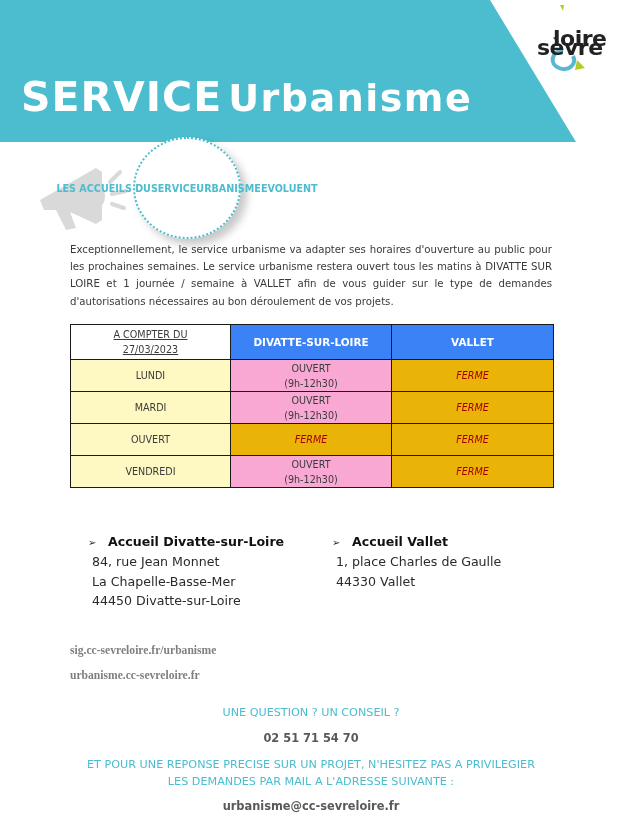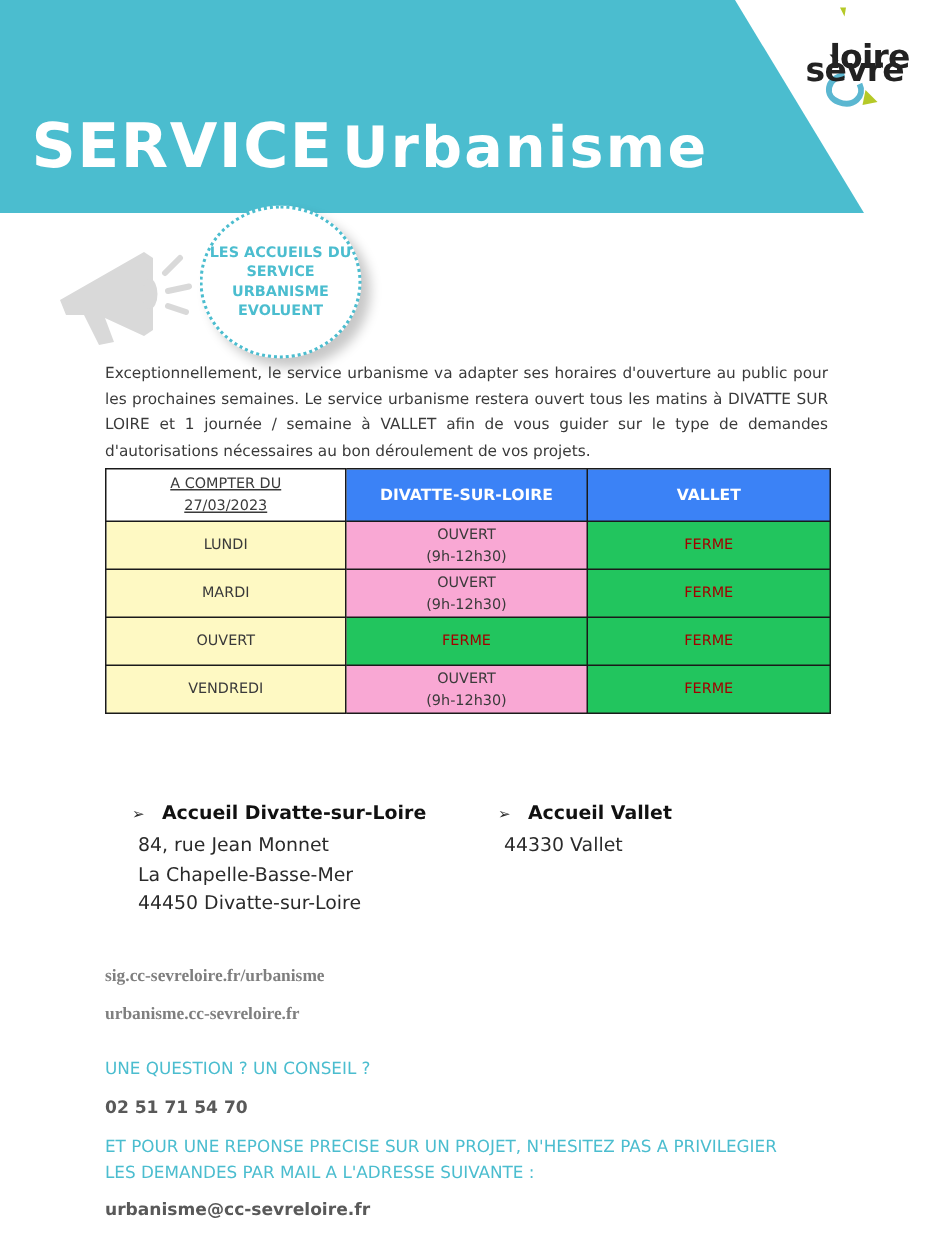--- a/index.html
+++ b/index.html
@@ -10,47 +10,47 @@
   .header-title .t1 { font-size: 41px; font-weight: 700; letter-spacing: 1px; }
   .header-title .t2 { font-size: 38px; font-weight: 900; margin-left: 6px; letter-spacing: 1.5px; }
 
   .logo { position: absolute; left: 533px; top: 4px; width: 80px; height: 70px; }
   .logo-l1, .logo-l2 { position: absolute; font-family: "DejaVu Sans", sans-serif; font-weight: 700; color: #222; line-height: 1; }
   .logo-l1 { left: 4px; top: 6px; font-size: 22px; letter-spacing: -0.5px; margin-top: 27px; }
   .logo-l2 { left: 20px; top: 24px; font-size: 22px; letter-spacing: -0.5px; }
 
   .megaphone { position: absolute; left: 36px; top: 162px; width: 96px; height: 70px; }
 
-  .badge { position: absolute; left: 133px; top: 137px; width: 104px; height: 98px; border-radius: 50%; background: #fff; border: 2px dotted #4bbdcf; box-shadow: 6px 6px 8px rgba(0,0,0,0.22); display: flex; flex-direction: column; align-items: center; justify-content: center; }
+  .badge { position: absolute; left: 133px; top: 137px; width: 104px; height: 98px; border-radius: 50%; background: #fff; border: 2px dotted #4bbdcf; box-shadow: 6px 6px 8px rgba(0,0,0,0.22); display: flex; flex-direction: row; align-items: center; justify-content: center; }
   .badge span { display: block; color: #4bbdcf; font-weight: 700; font-size: 9.6px; line-height: 13px; text-align: center; white-space: nowrap; }
 
   .intro { position: absolute; left: 70px; top: 241px; width: 482px; font-size: 10.2px; line-height: 17.2px; text-align: justify; color: #3a3a3a; }
 
-  table.sched { position: absolute; left: 70px; top: 312px; width: 483px; border-collapse: collapse; table-layout: fixed; font-size: 9.6px; }
+  table.sched { position: absolute; left: 70px; top: 324px; width: 483px; border-collapse: collapse; table-layout: fixed; font-size: 9.6px; }
   table.sched td, table.sched th { border: 1.5px solid #1a1a1a; text-align: center; vertical-align: middle; padding: 0; line-height: 15px; color: #3a3a3a; font-weight: 400; }
   table.sched th { height: 34px; }
   table.sched th.corner { background: #fff; text-decoration: underline; font-weight: 400; }
   table.sched th.loc { background: #3b82f6; color: #fff; font-weight: 700; font-size: 10.4px; }
   table.sched tr.row td { height: 31px; }
   td.open { background: #f9a8d4; }
-  td.closed { background: #22c55e; color: #a30000 !important; }
+  td.closed { background: #eab308; color: #a30000 !important; font-style: italic; }
   td.day { background: #fef9c3; }
 
   .addr { position: absolute; font-size: 12.6px; line-height: 19.3px; color: #2a2a2a; }
   .addr .title { font-weight: 700; color: #111; }
   .addr .arrow { display: inline-block; width: 20px; font-size: 10px; }
   .addr .line { padding-left: 4px; }
   .addr-1 { left: 88px; top: 532px; }
   .addr-2 { left: 332px; top: 532px; }
 
   .link { position: absolute; left: 70px; font-size: 11.6px; font-weight: 700; color: #7f7f7f; font-family: Liberation Serif, serif; }
   .link-1 { top: 644px; }
   .link-2 { top: 669px; }
 
-  .center { position: absolute; left: 70px; width: 482px; }
+  .center { position: absolute; left: 70px; width: 482px; text-align: center; }
   .q { top: 706px; color: #4bbdcf; font-size: 11.2px; }
   .phone { top: 731px; color: #595959; font-weight: 700; font-size: 11.4px; }
   .cta { top: 756px; color: #4bbdcf; font-size: 11.2px; line-height: 17px; }
   .mail { top: 799px; color: #595959; font-weight: 700; font-size: 11.4px; }
 </style>
 </head>
 <body>
 
 <svg class="header-band" viewBox="0 0 628 142" width="628" height="142">
   <polygon points="0,0 490,0 576,142 0,142" fill="#4bbdcf"></polygon>
@@ -127,20 +127,21 @@
 </table>
 
 <div class="addr addr-1">
   <div><span class="arrow">➢</span><span class="title">Accueil Divatte-sur-Loire</span></div>
   <div class="line">84, rue Jean Monnet</div>
   <div class="line">La Chapelle-Basse-Mer</div>
   <div class="line">44450 Divatte-sur-Loire</div>
 </div>
 <div class="addr addr-2">
   <div><span class="arrow">➢</span><span class="title">Accueil Vallet</span></div>
+  <div class="line">1, place Charles de Gaulle</div>
   <div class="line">44330 Vallet</div>
 </div>
 
 <div class="link link-1">sig.cc-sevreloire.fr/urbanisme</div>
 <div class="link link-2">urbanisme.cc-sevreloire.fr</div>
 
 <div class="center q">UNE QUESTION ? UN CONSEIL ?</div>
 <div class="center phone">02 51 71 54 70</div>
 <div class="center cta">
   <div>ET POUR UNE REPONSE PRECISE SUR UN PROJET, N'HESITEZ PAS A PRIVILEGIER</div>

